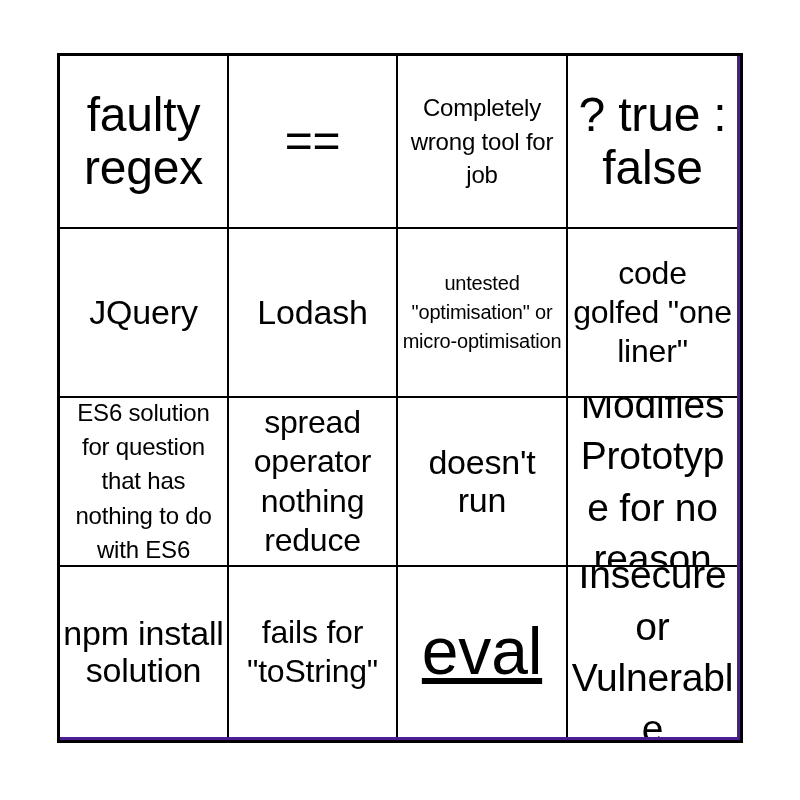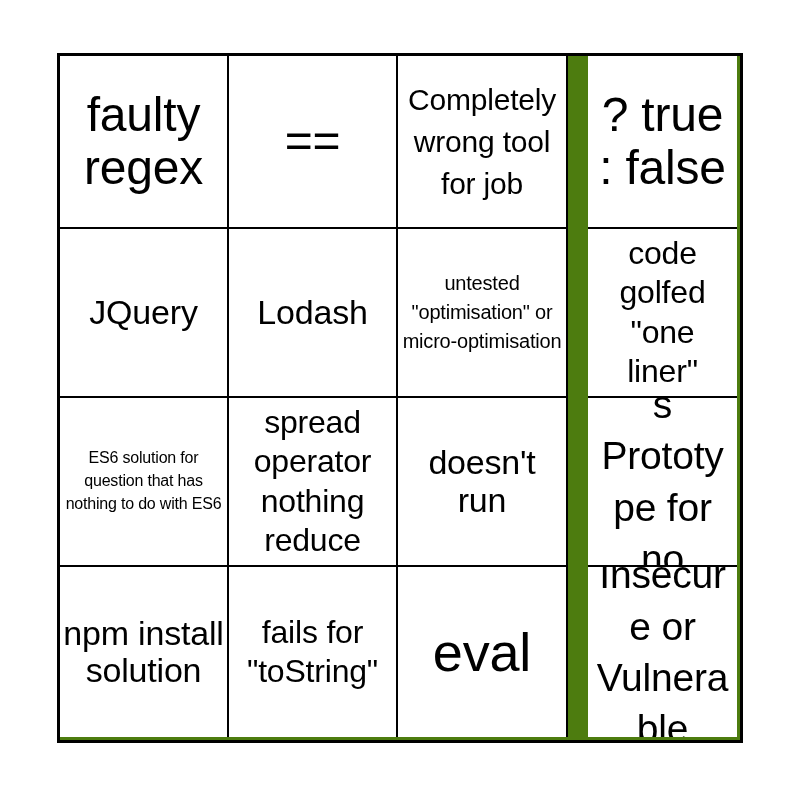--- a/index.html
+++ b/index.html
@@ -16,57 +16,57 @@
   }
 
   #bingo-card {
     position: absolute;
     left: 57px;
     top: 53px;
     width: 686px;
     height: 690px;
     box-sizing: border-box;
     border: 3px solid #000000;
-    background: #4d7c0f;
+    background: #4c1d95;
     display: grid;
     grid-template-columns: 169px 169px 170px 169px;
     grid-template-rows: 173px 169px 169px 170px;
   }
 
   .bingo-cell {
     box-sizing: border-box;
     border-right: 2px solid #000000;
     border-bottom: 2px solid #000000;
     display: flex;
     align-items: center;
     justify-content: center;
     text-align: center;
     background: #ffffff;
     overflow: hidden;
     padding: 0 3px;
   }
-  .bingo-cell.col-last { border-right: none; margin-left: 20px; }
+  .bingo-cell.col-last { border-right: none; }
   .bingo-cell.row-last { border-bottom: none; }
 
   .cell-text {
     display: block;
     width: 100%;
     line-height: 1.16;
     letter-spacing: -0.2px;
     word-wrap: break-word;
   }
 
   
-  .fs-xxl  { font-size: 54px; line-height: 1.05; }
+  .fs-xxl  { font-size: 66px; line-height: 1.05; text-decoration: underline; }
   .fs-xl   { font-size: 48px; line-height: 1.10; }
   .fs-l    { font-size: 34px; line-height: 1.10; }
   .fs-m    { font-size: 32px; line-height: 1.22; }
   .fs-sm   { font-size: 39px; line-height: 1.32; }
-  .fs-s    { font-size: 30px; line-height: 1.40; }
-  .fs-xs   { font-size: 16px; line-height: 1.42; }
+  .fs-s    { font-size: 24px; line-height: 1.40; }
+  .fs-xs   { font-size: 24px; line-height: 1.42; }
   .fs-xxs  { font-size: 20px; line-height: 1.45; }
 </style>
 </head>
 <body>
 
 <div id="bingo-card">
     <div class="bingo-cell">
       <span class="cell-text fs-xl">faulty regex</span>
     </div>
     <div class="bingo-cell">

